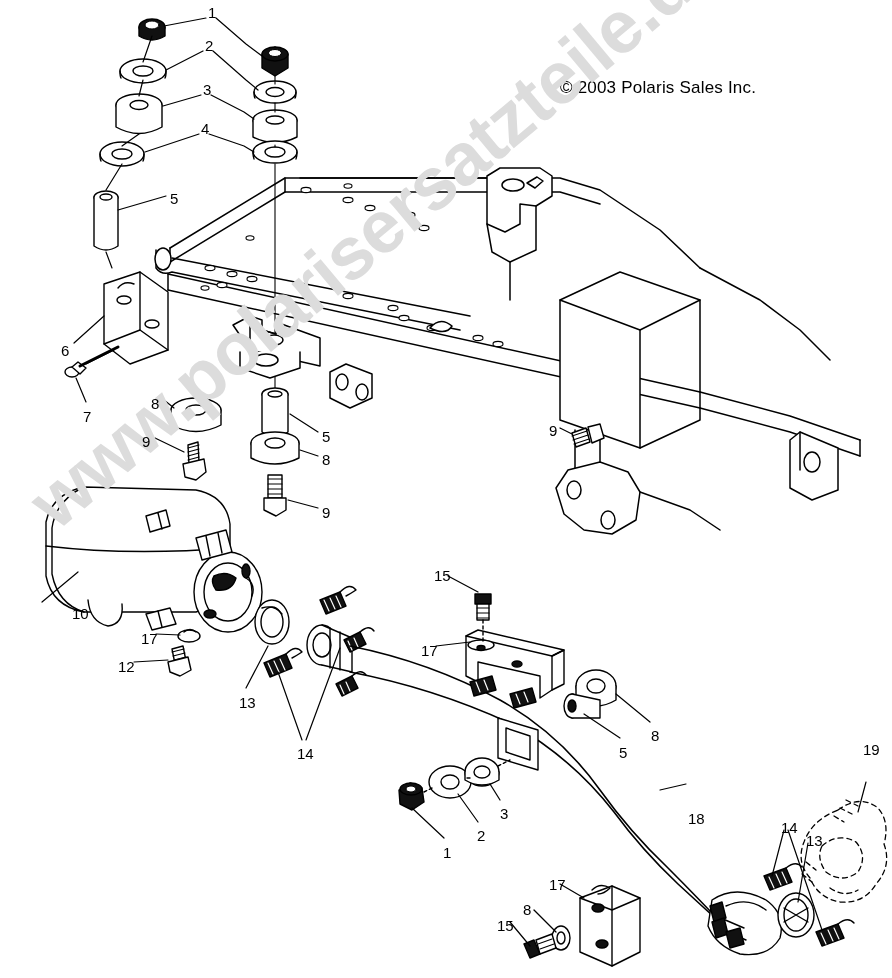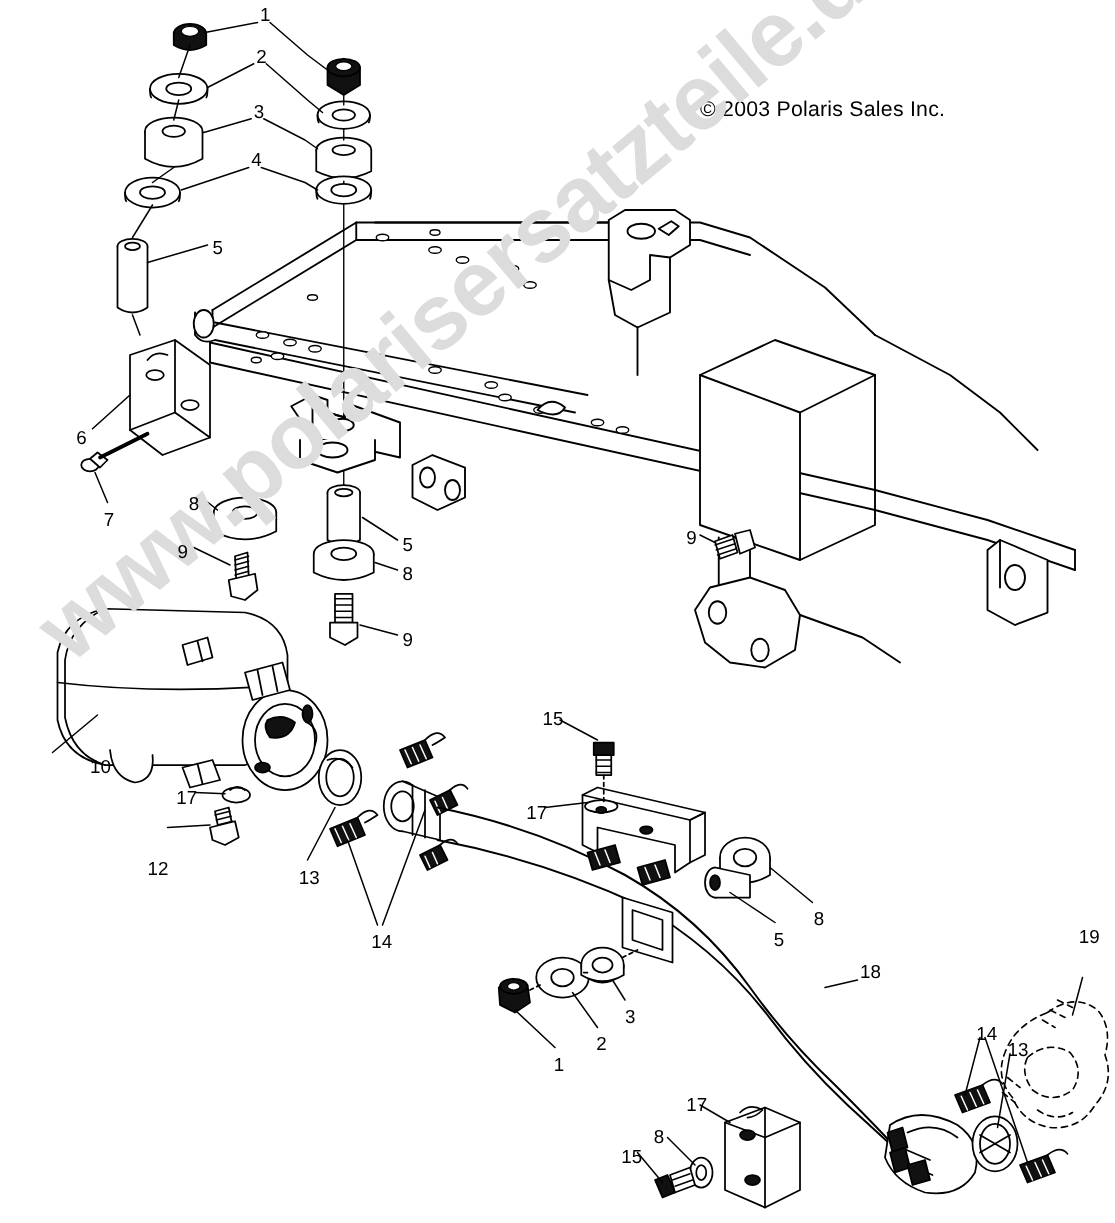--- a/index.html
+++ b/index.html
@@ -493,31 +493,31 @@
       <div class="cal" style="left: 61px; top: 343px;">6</div>
       <div class="cal" style="left: 83px; top: 409px;">7</div>
       <div class="cal" style="left: 151px; top: 396px;">8</div>
       <div class="cal" style="left: 142px; top: 434px;">9</div>
       <div class="cal" style="left: 322px; top: 429px;">5</div>
       <div class="cal" style="left: 322px; top: 452px;">8</div>
       <div class="cal" style="left: 322px; top: 505px;">9</div>
       <div class="cal" style="left: 549px; top: 423px;">9</div>
       <div class="cal" style="left: 29px; top: 606px; margin-left: 43px;">10</div>
       <div class="cal" style="left: 141px; top: 631px;">17</div>
-      <div class="cal" style="left: 118px; top: 659px; margin-top: 29px;">12</div>
+      <div class="cal" style="left: 118px; top: 659px;">12</div>
       <div class="cal" style="left: 239px; top: 695px;">13</div>
       <div class="cal" style="left: 297px; top: 746px;">14</div>
       <div class="cal" style="left: 434px; top: 568px;">15</div>
       <div class="cal" style="left: 421px; top: 643px;">17</div>
       <div class="cal" style="left: 619px; top: 745px;">5</div>
       <div class="cal" style="left: 651px; top: 728px;">8</div>
       <div class="cal" style="left: 443px; top: 845px;">1</div>
       <div class="cal" style="left: 477px; top: 828px;">2</div>
       <div class="cal" style="left: 500px; top: 806px;">3</div>
-      <div class="cal" style="left: 688px; top: 770px;">18</div>
+      <div class="cal" style="left: 688px; top: 811px;">18</div>
       <div class="cal" style="left: 863px; top: 742px;">19</div>
       <div class="cal" style="left: 781px; top: 820px;">14</div>
       <div class="cal" style="left: 806px; top: 833px;">13</div>
       <div class="cal" style="left: 497px; top: 918px;">15</div>
       <div class="cal" style="left: 523px; top: 902px;">8</div>
       <div class="cal" style="left: 549px; top: 877px;">17</div>
     </div>
 
 </div>
 

